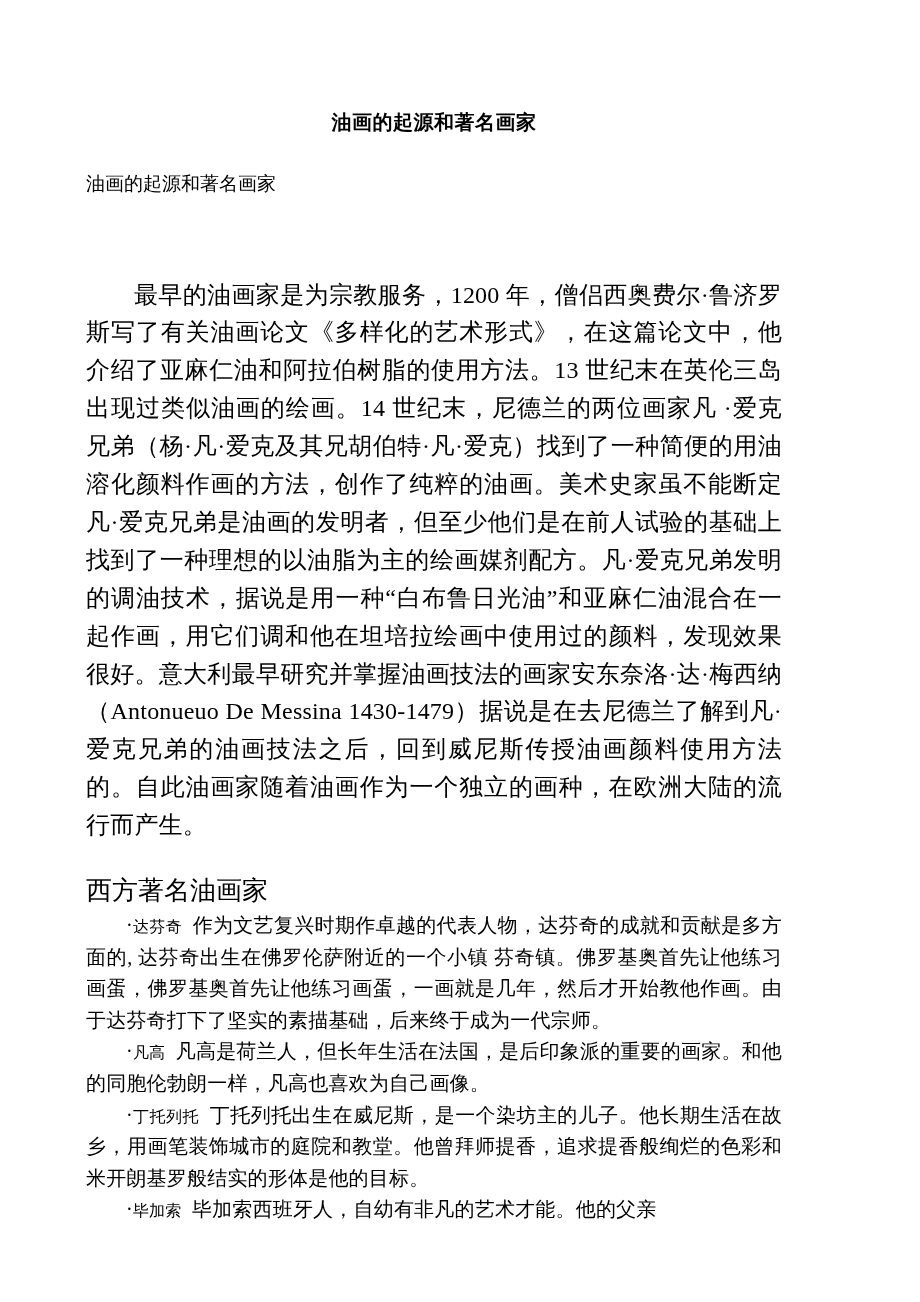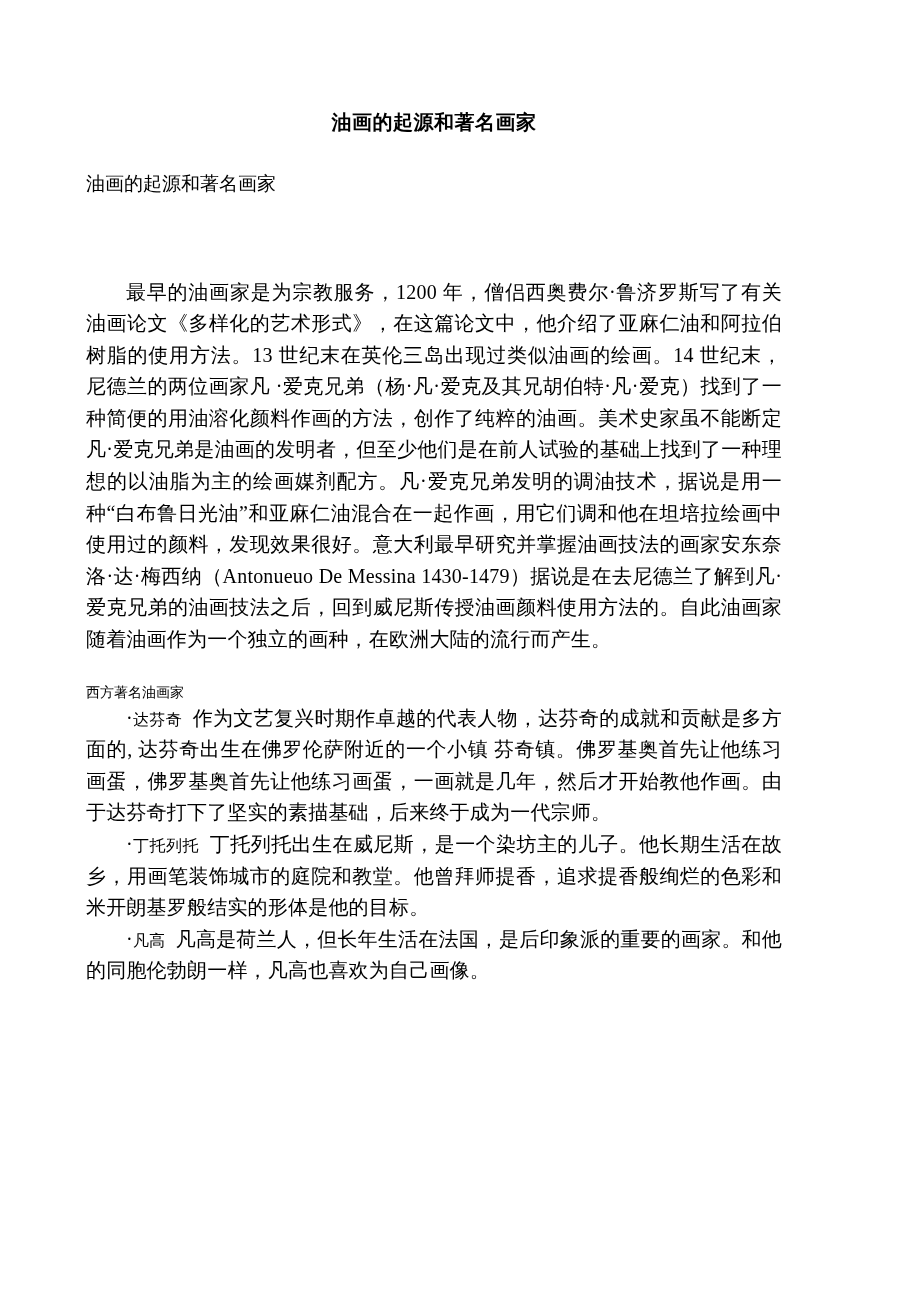--- a/index.html
+++ b/index.html
@@ -32,30 +32,30 @@
   .subtitle {
     font-size: 19px;
     line-height: 1.5;
     margin: 0 0 22px 0;
     text-align: left;
   }
   .gap {
     height: 56px;
   }
   p.body-para {
-    font-size: 20px;
+    font-size: 24px;
     line-height: 1.58;
     margin: 0 0 0 0;
     text-align: justify;
     text-justify: inter-ideograph;
     text-indent: 2em;
     letter-spacing: 0.2px;
   }
   .section-head {
-    font-size: 14px;
+    font-size: 26px;
     line-height: 1.5;
     margin: 26px 0 0 0;
     text-align: left;
   }
   ul.painters {
     list-style: none;
     margin: 0;
     padding: 0;
   }
   ul.painters li {
@@ -87,20 +87,23 @@
 
   <p class="body-para">最早的油画家是为宗教服务，1200 年，僧侣西奥费尔·鲁济罗斯写了有关油画论文《多样化的艺术形式》，在这篇论文中，他介绍了亚麻仁油和阿拉伯树脂的使用方法。13 世纪末在英伦三岛出现过类似油画的绘画。14 世纪末，尼德兰的两位画家凡 ·爱克兄弟（杨·凡·爱克及其兄胡伯特·凡·爱克）找到了一种简便的用油溶化颜料作画的方法，创作了纯粹的油画。美术史家虽不能断定凡·爱克兄弟是油画的发明者，但至少他们是在前人试验的基础上找到了一种理想的以油脂为主的绘画媒剂配方。凡·爱克兄弟发明的调油技术，据说是用一种“白布鲁日光油”和亚麻仁油混合在一起作画，用它们调和他在坦培拉绘画中使用过的颜料，发现效果很好。意大利最早研究并掌握油画技法的画家安东奈洛·达·梅西纳（Antonueuo De Messina 1430-1479）据说是在去尼德兰了解到凡·爱克兄弟的油画技法之后，回到威尼斯传授油画颜料使用方法的。自此油画家随着油画作为一个独立的画种，在欧洲大陆的流行而产生。</p>
 
   <div class="section-head">西方著名油画家</div>
 
   <ul class="painters">
     <li>
       <span class="bullet">·</span><span class="name">达芬奇</span>&nbsp;&nbsp;<span>作为文艺复兴时期作卓越的代表人物，达芬奇的成就和贡献是多方面的, 达芬奇出生在佛罗伦萨附近的一个小镇 芬奇镇。佛罗基奥首先让他练习画蛋，佛罗基奥首先让他练习画蛋，一画就是几年，然后才开始教他作画。由于达芬奇打下了坚实的素描基础，后来终于成为一代宗师。</span>
     </li>
     <li>
+      <span class="bullet">·</span><span class="name">凡高</span>&nbsp;&nbsp;<span>凡高是荷兰人，但长年生活在法国，是后印象派的重要的画家。和他的同胞伦勃朗一样，凡高也喜欢为自己画像。</span>
+    </li>
+    <li>
       <span class="bullet">·</span><span class="name">丁托列托</span>&nbsp;&nbsp;<span>丁托列托出生在威尼斯，是一个染坊主的儿子。他长期生活在故乡，用画笔装饰城市的庭院和教堂。他曾拜师提香，追求提香般绚烂的色彩和米开朗基罗般结实的形体是他的目标。</span>
     </li>
     <li>
-      <span class="bullet">·</span><span class="name">凡高</span>&nbsp;&nbsp;<span>凡高是荷兰人，但长年生活在法国，是后印象派的重要的画家。和他的同胞伦勃朗一样，凡高也喜欢为自己画像。</span>
+      <span class="bullet">·</span><span class="name">毕加索</span>&nbsp;&nbsp;<span>毕加索西班牙人，自幼有非凡的艺术才能。他的父亲</span>
     </li>
   </ul>
 
 </div>
 
 </body></html>

